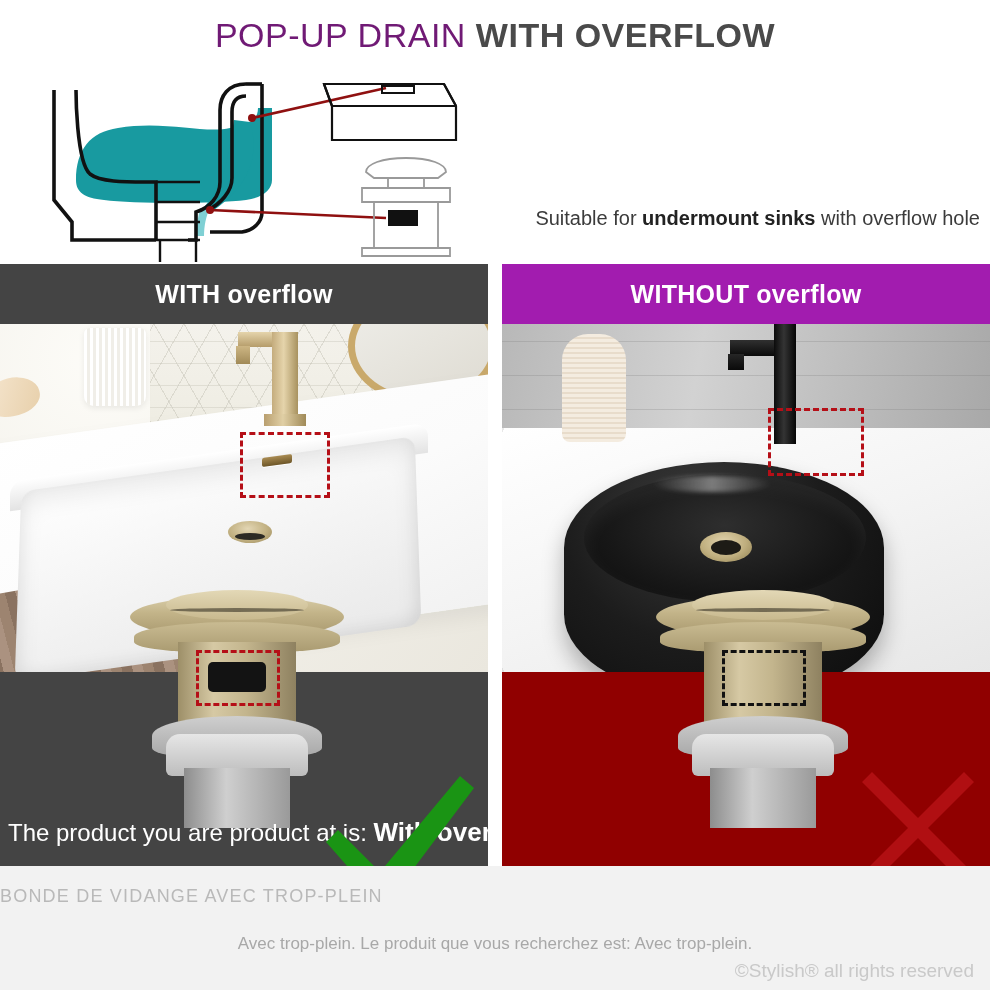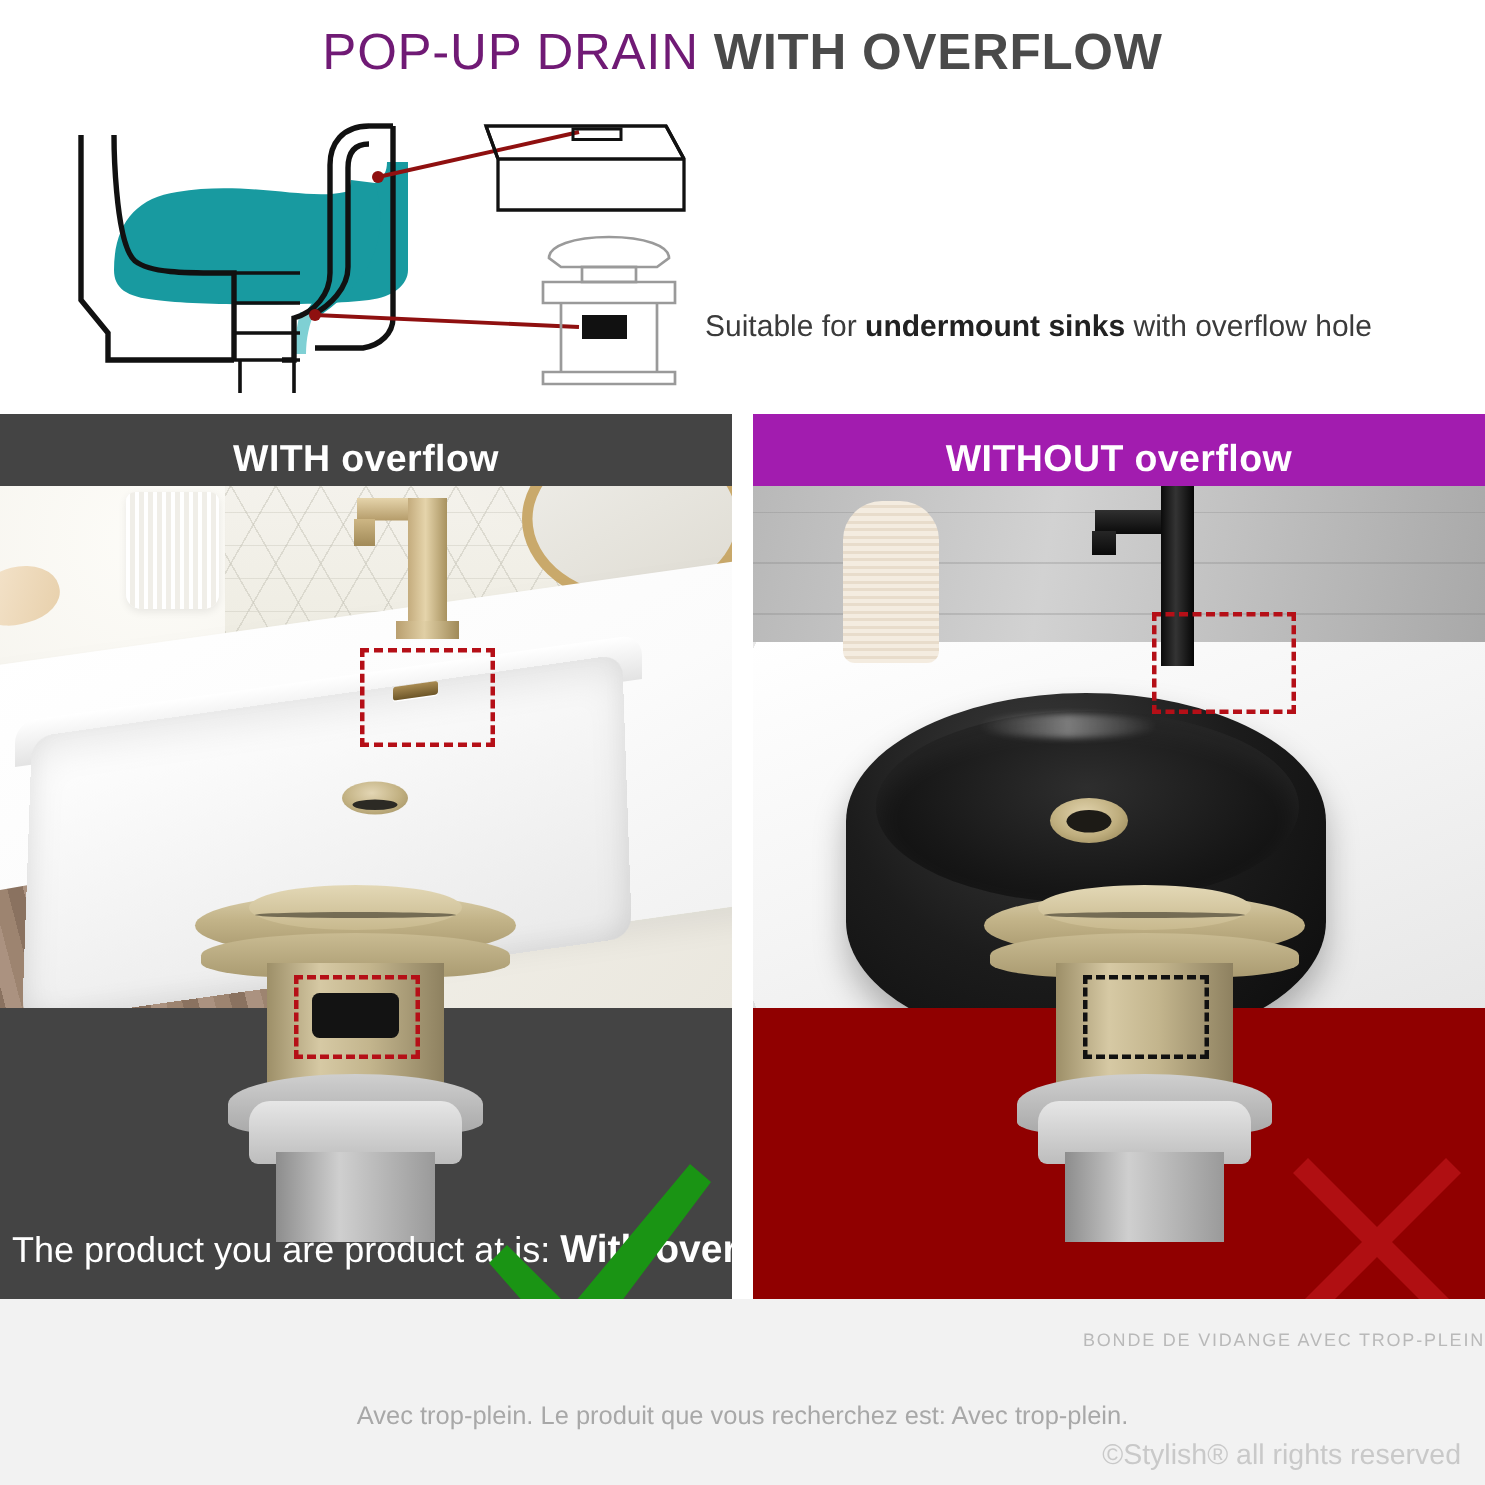--- a/index.html
+++ b/index.html
@@ -20,35 +20,35 @@
   }
   .title .t-red { color:#701a75; font-weight:400; }
   .title .t-dark { color:#4a4a4a; font-weight:700; }
 
   
   .hero { position:absolute; top:62px; left:0; width:990px; height:200px; }
   .hero svg { position:absolute; top:0; left:14px; }
 
   .suitable {
     position:absolute; left:470px; top:145px; width:510px;
-    text-align:left; font-size:20px; color:#3b3b3b; white-space:nowrap;
+    text-align:right; font-size:20px; color:#3b3b3b; white-space:nowrap;
   }
   .suitable b { font-weight:700; color:#222; }
 
   
   .panels { position:absolute; top:264px; left:0; width:990px; height:602px; }
 
   .panel { position:absolute; top:0; width:488px; height:602px; overflow:hidden; }
   .panel.left  { left:0; }
   .panel.right { left:502px; }
 
   .panel-head {
     position:absolute; top:0; left:0; width:100%; height:60px;
     display:flex; align-items:center; justify-content:center;
-    color:#fff; font-size:25px; letter-spacing:.3px;margin-top:12px;
+    color:#fff; font-size:25px; letter-spacing:.3px;
   }
   .panel.left  .panel-head { background:#444444; }
   .panel.right .panel-head { background:#a21caf; }
   .panel-head .strong { font-weight:700; margin-right:7px; }
   .panel-head .light  { font-weight:700; }
 
   
   .photo { position:absolute; top:60px; left:0; width:100%; height:348px; overflow:hidden; }
 
   
@@ -260,22 +260,22 @@
     color:#ffffff; font-size:24px; white-space:nowrap;
   }
   .bottom-caption .bc-strong { font-weight:700; font-size:26px; }
 
   
   .footer {
     position:absolute; top:866px; left:0; width:990px; height:124px;
     background:#f2f2f2;
   }
   .footer .fr-title {
-    position:absolute; top:20px; left:0; width:990px; text-align:right;
-    font-size:12px; letter-spacing:1.2px; color:#b9b9b9; white-space:nowrap;
+    position:absolute; top:20px; left:0; width:990px; text-align:left;
+    font-size:18px; letter-spacing:1.2px; color:#b9b9b9; white-space:nowrap;
   }
   .footer .fr-l1 {
     position:absolute; top:44px; left:0; width:990px; text-align:center;
     font-size:17px; color:#a8a8a8; white-space:nowrap;
   }
   .footer .fr-l2 {
     position:absolute; top:68px; left:0; width:990px; text-align:center;
     font-size:17px; color:#a8a8a8; white-space:nowrap;
   }
   .copyright {

